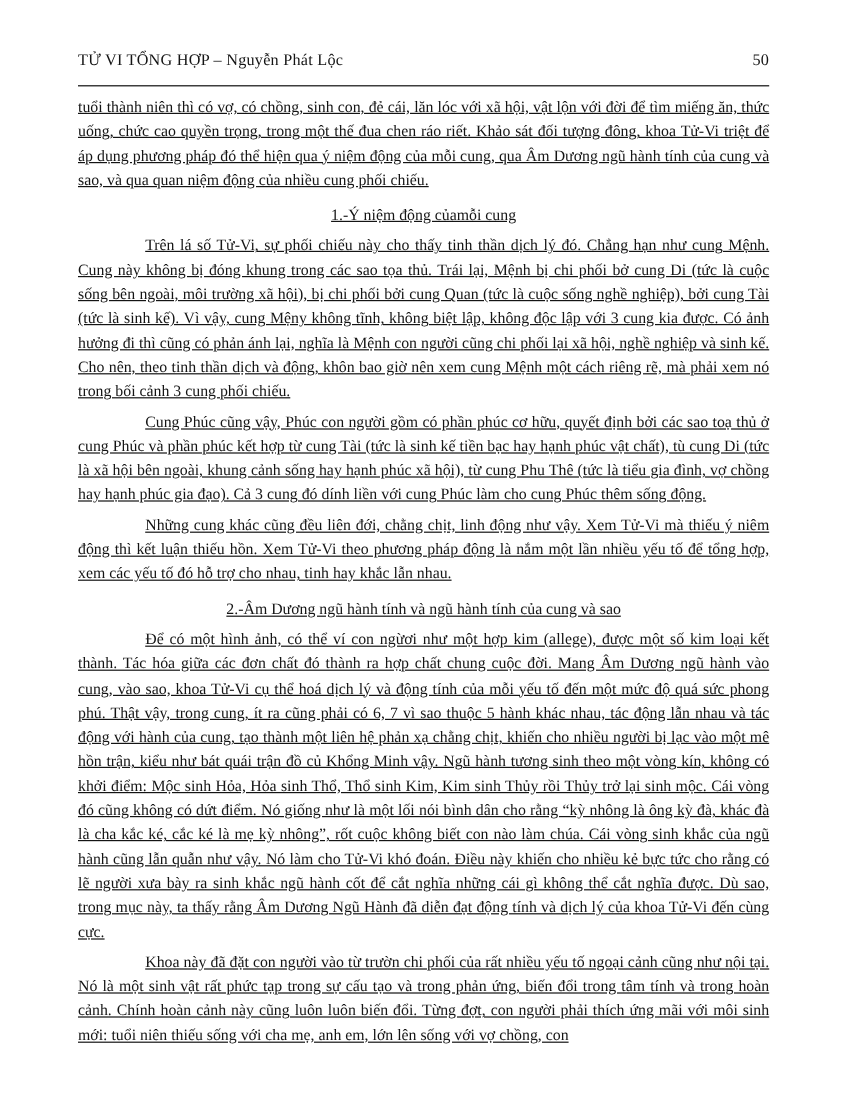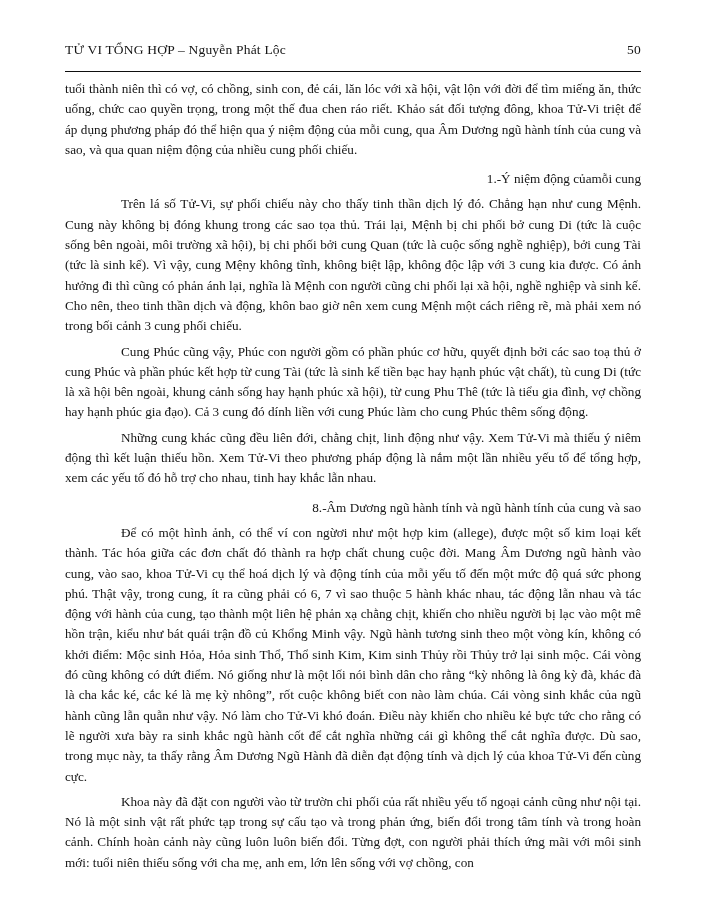--- a/index.html
+++ b/index.html
@@ -26,54 +26,55 @@
     letter-spacing: 0.2px;
     white-space: nowrap;
   }
   .header-rule {
     border: none;
     border-top: 1.8px solid #0e0e0e;
     margin: 13px 0 0 0;
   }
   .content {
     margin-top: 7px;
+    text-decoration: underline;
   }
   .para {
     margin: 5px 0 0 0;
     font-size: 13.2px;
     line-height: 20.3px;
     text-align: justify;
     text-justify: inter-word;
   }
   .para.indent {
     text-indent: 56px;
   }
   .heading {
     margin: 9px 0 4px 0;
     font-size: 13.2px;
     line-height: 20.3px;
-    text-align: right;
+    text-align: center;
   }
 </style>
 </head>
 <body>
 
 <div class="page">
 
   <div class="page-header">
     <span>TỬ VI TỔNG HỢP – Nguyễn Phát Lộc</span>
     <span>50</span>
   </div>
 
   <hr class="header-rule">
 
   <div class="content">
     <p class="para">tuổi thành niên thì có vợ, có chồng, sinh con, đẻ cái, lăn lóc với xã hội, vật lộn với đời để tìm miếng ăn, thức uống, chức cao quyền trọng, trong một thế đua chen ráo riết. Khảo sát đối tượng đông, khoa Tử-Vi triệt để áp dụng phương pháp đó thể hiện qua ý niệm động của mỗi cung, qua Âm Dương ngũ hành tính của cung và sao, và qua quan niệm động của nhiều cung phối chiếu.</p>
     <p class="heading">1.-Ý niệm động củamỗi cung</p>
     <p class="para indent">Trên lá số Tử-Vi, sự phối chiếu này cho thấy tinh thần dịch lý đó. Chẳng hạn như cung Mệnh. Cung này không bị đóng khung trong các sao tọa thủ. Trái lại, Mệnh bị chi phối bở cung Di (tức là cuộc sống bên ngoài, môi trường xã hội), bị chi phối bởi cung Quan (tức là cuộc sống nghề nghiệp), bởi cung Tài (tức là sinh kế). Vì vậy, cung Mệny không tĩnh, không biệt lập, không độc lập với 3 cung kia được. Có ảnh hưởng đi thì cũng có phản ánh lại, nghĩa là Mệnh con người cũng chi phối lại xã hội, nghề nghiệp và sinh kế. Cho nên, theo tinh thần dịch và động, khôn bao giờ nên xem cung Mệnh một cách riêng rẽ, mà phải xem nó trong bối cảnh 3 cung phối chiếu.</p>
     <p class="para indent">Cung Phúc cũng vậy, Phúc con người gồm có phần phúc cơ hữu, quyết định bởi các sao toạ thủ ở cung Phúc và phần phúc kết hợp từ cung Tài (tức là sinh kế tiền bạc hay hạnh phúc vật chất), tù cung Di (tức là xã hội bên ngoài, khung cảnh sống hay hạnh phúc xã hội), từ cung Phu Thê (tức là tiểu gia đình, vợ chồng hay hạnh phúc gia đạo). Cả 3 cung đó dính liền với cung Phúc làm cho cung Phúc thêm sống động.</p>
     <p class="para indent">Những cung khác cũng đều liên đới, chằng chịt, linh động như vậy. Xem Tử-Vi mà thiếu ý niêm động thì kết luận thiếu hồn. Xem Tử-Vi theo phương pháp động là nắm một lần nhiều yếu tố để tổng hợp, xem các yếu tố đó hỗ trợ cho nhau, tinh hay khắc lẫn nhau.</p>
-    <p class="heading">8.-Âm Dương ngũ hành tính và ngũ hành tính của cung và sao</p>
+    <p class="heading">2.-Âm Dương ngũ hành tính và ngũ hành tính của cung và sao</p>
     <p class="para indent">Để có một hình ảnh, có thể ví con ngừơi như một hợp kim (allege), được một số kim loại kết thành. Tác hóa giữa các đơn chất đó thành ra hợp chất chung cuộc đời. Mang Âm Dương ngũ hành vào cung, vào sao, khoa Tử-Vi cụ thể hoá dịch lý và động tính  của mỗi yếu tố đến một mức độ quá sức phong phú. Thật vậy, trong cung, ít ra cũng phải có 6, 7 vì sao thuộc 5 hành khác nhau, tác động lẫn nhau và tác động với hành của cung, tạo thành một liên hệ phản xạ chằng chịt, khiến cho nhiều người bị lạc vào một mê hồn trận, kiểu như bát quái trận đồ củ Khổng Minh vậy. Ngũ hành tương sinh theo một vòng kín, không có khởi điểm: Mộc sinh Hỏa, Hỏa sinh Thổ, Thổ sinh Kim, Kim sinh Thủy rồi Thủy trở lại sinh mộc. Cái vòng đó cũng không có dứt điểm. Nó giống như là một lối nói bình dân cho rằng “kỳ nhông là ông kỳ đà, khác đà là cha kắc ké, cắc ké là mẹ kỳ nhông”, rốt cuộc không biết con nào làm chúa. Cái vòng sinh khắc của ngũ hành cũng lẫn quẫn như vậy. Nó làm cho Tử-Vi khó đoán. Điều này khiến cho nhiều kẻ bực tức cho rằng có lẽ người xưa bày ra sinh khắc ngũ hành cốt để cắt nghĩa những cái gì không thể cắt nghĩa được. Dù sao, trong mục này, ta thấy rằng Âm Dương Ngũ Hành đã diễn đạt động tính và dịch lý của khoa Tử-Vi đến cùng cực.</p>
     <p class="para indent">Khoa này đã đặt con người vào từ trườn chi phối của rất nhiều yếu tố ngoại cảnh cũng như nội tại. Nó là một sinh vật rất phức tạp trong sự cấu tạo và trong phản ứng, biến đổi trong tâm tính và trong hoàn cảnh. Chính hoàn cảnh này cũng luôn luôn biến đổi. Từng đợt, con người phải thích ứng mãi với môi sinh mới: tuổi niên thiếu sống với cha mẹ, anh em, lớn lên sống với vợ chồng, con</p>
   </div>
 
 </div>
 
 </body></html>

